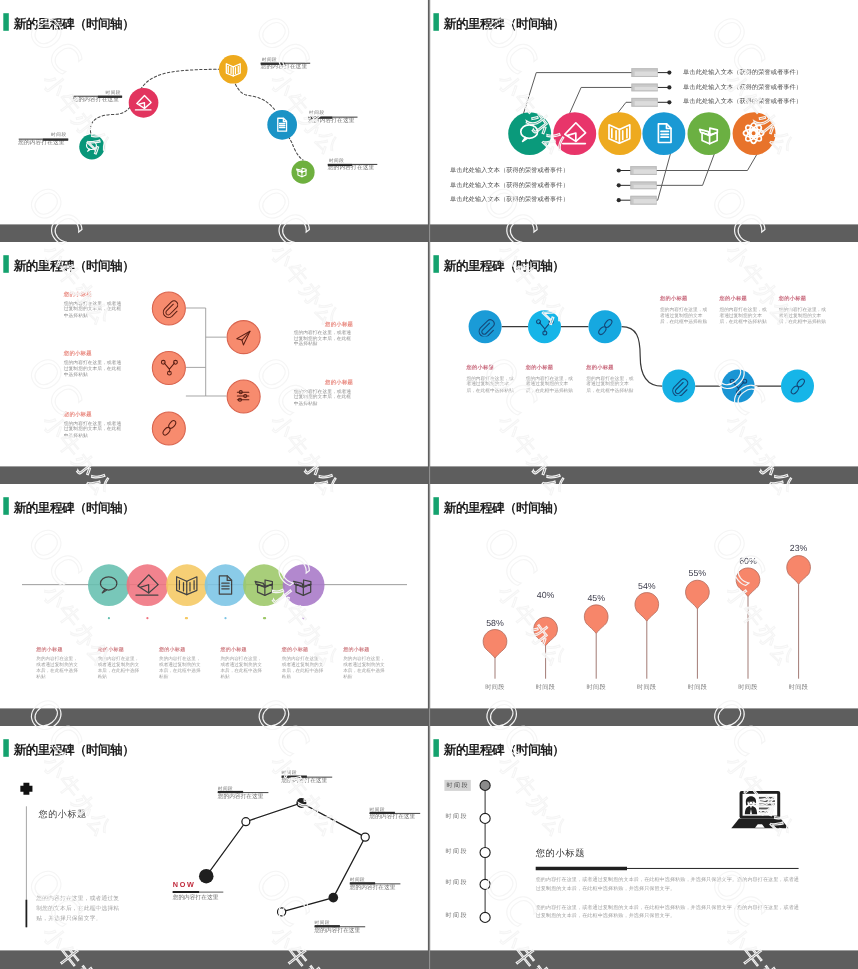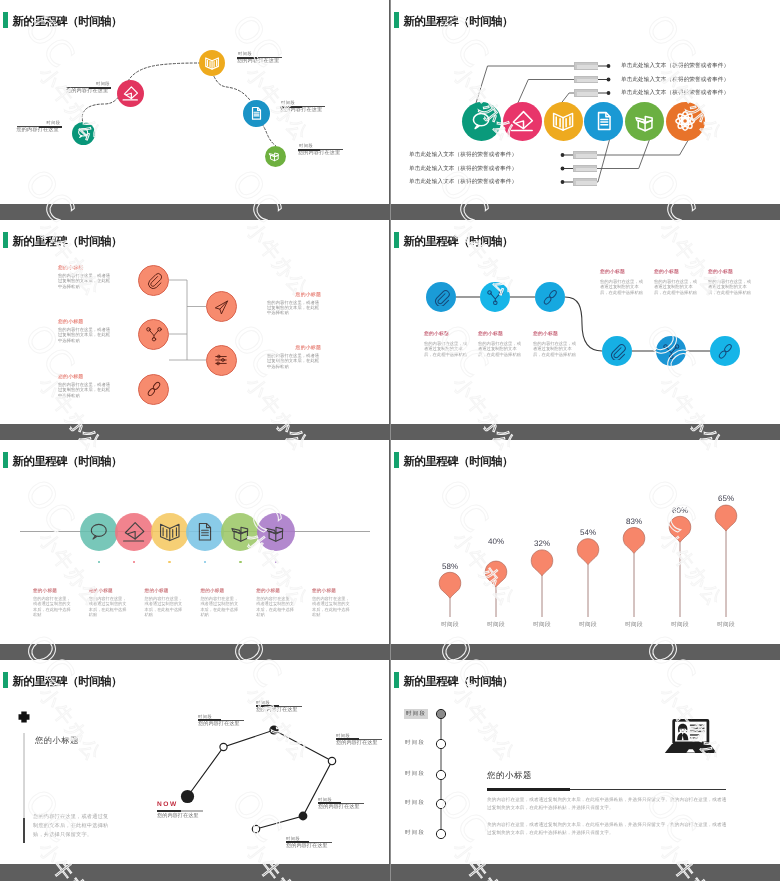--- a/index.html
+++ b/index.html
@@ -443,29 +443,29 @@
           <path d="M243 113.6 L243 177" stroke="#8e5f58" stroke-width="0.75"></path>
           <path d="M279.1 91.4 A 10.8 10.8 0 1 1 298.9 91.4 C 298.4 94.2 292 97.8 289 102.4 C 286 97.8 279.6 94.2 279.1 91.4 Z" fill="#f7866a" stroke="#b0685a" stroke-width="0.7"></path>
           <path d="M289 102.4 L289 177" stroke="#8e5f58" stroke-width="0.75"></path>
           <path d="M325.1 80.2 A 10.8 10.8 0 1 1 344.9 80.2 C 344.4 83 338 86.6 335 91.2 C 332 86.6 325.6 83 325.1 80.2 Z" fill="#f7866a" stroke="#b0685a" stroke-width="0.7"></path>
           <path d="M335 91.2 L335 177" stroke="#8e5f58" stroke-width="0.75"></path>
         </svg>
         <div class="s6v" style="left:39px;top:121.5px;">58%</div>
         <div class="s6l" style="left:39px;top:181px;">时间段</div>
         <div class="s6v" style="left:85px;top:97px;">40%</div>
         <div class="s6l" style="left:85px;top:181px;">时间段</div>
-        <div class="s6v" style="left:131px;top:99.1px;">32%</div>
+        <div class="s6v" style="left:131px;top:99.1px;">45%</div>
         <div class="s6l" style="left:131px;top:181px;">时间段</div>
         <div class="s6v" style="left:177px;top:87.9px;">54%</div>
         <div class="s6l" style="left:177px;top:181px;">时间段</div>
-        <div class="s6v" style="left:223px;top:76.7px;">83%</div>
+        <div class="s6v" style="left:223px;top:76.7px;">55%</div>
         <div class="s6l" style="left:223px;top:181px;">时间段</div>
         <div class="s6v" style="left:269px;top:65.5px;">60%</div>
         <div class="s6l" style="left:269px;top:181px;">时间段</div>
-        <div class="s6v" style="left:315px;top:54.3px;">65%</div>
+        <div class="s6v" style="left:315px;top:54.3px;">23%</div>
         <div class="s6l" style="left:315px;top:181px;">时间段</div>
   </div>
 </div>
 <div class="slide" id="s7" style="left:0px;top:660px;">
   <div class="content">
     <div class="title-bar">
           <div class="title-mark"></div>
           <div class="title-txt">新的里程碑（时间轴）</div>
         </div>
     <svg class="abs" style="left:0;top:0;width:389px;height:204px;z-index:1;" viewBox="0 0 389 204">

